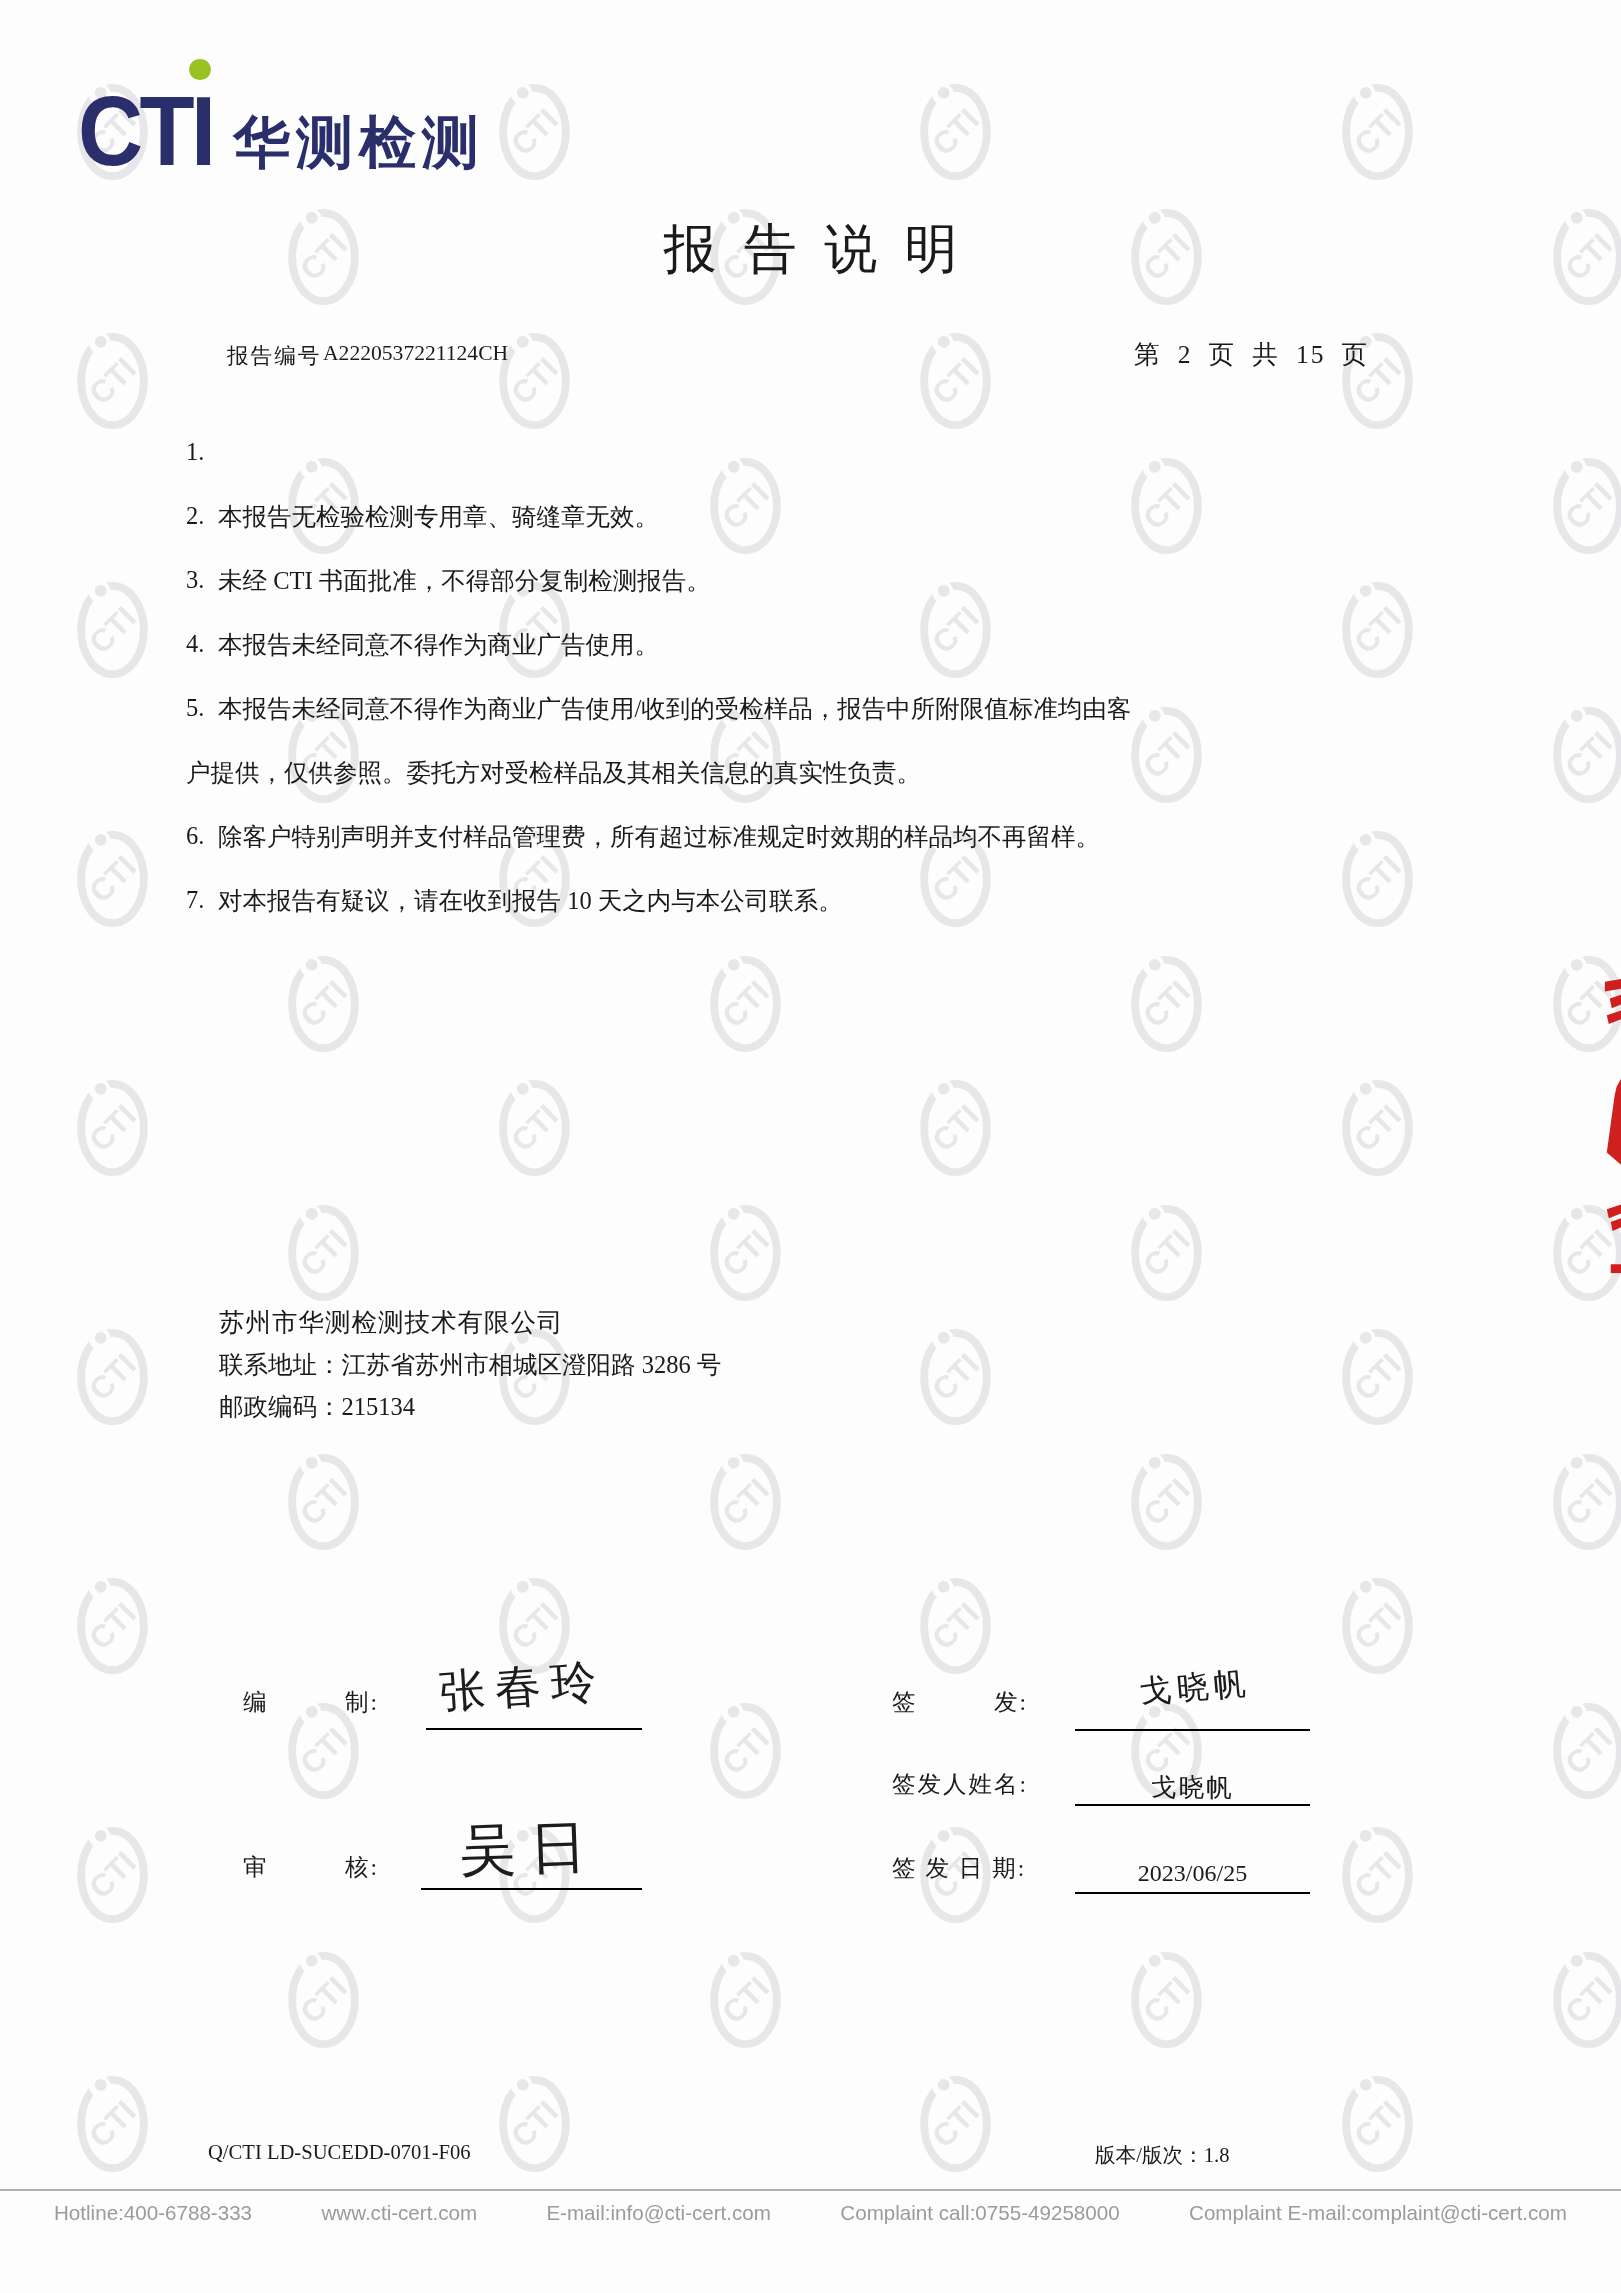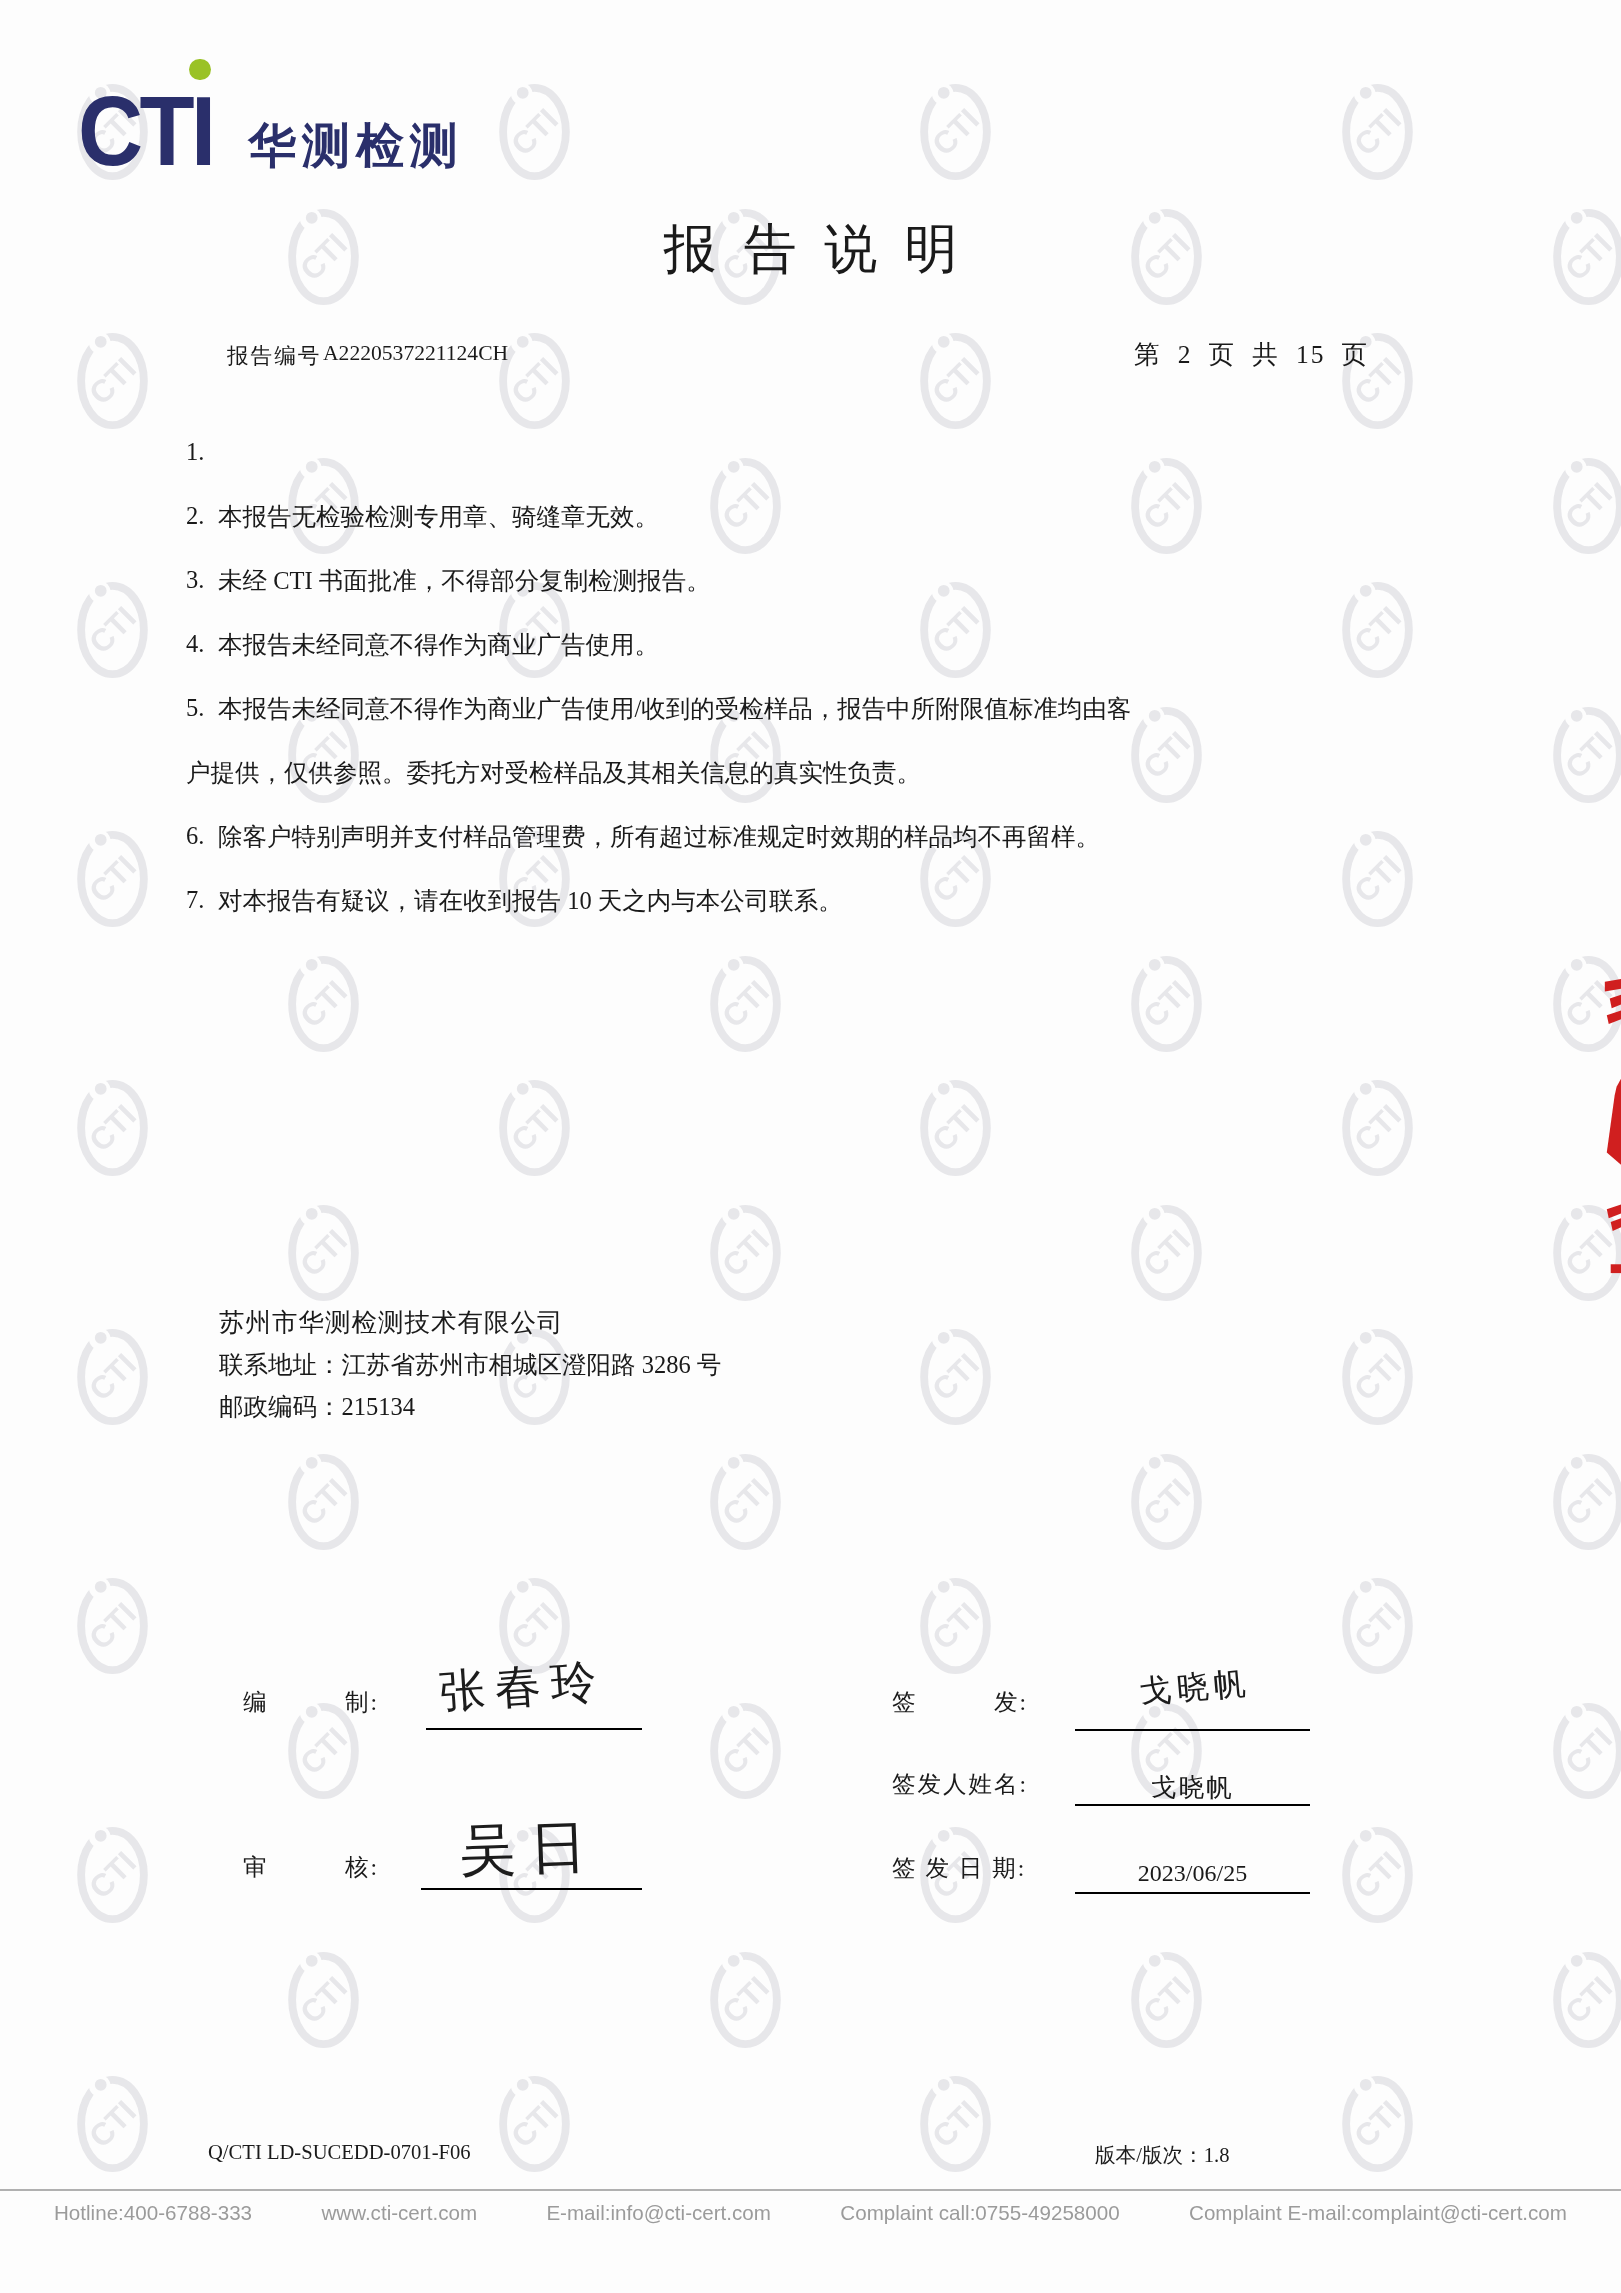--- a/index.html
+++ b/index.html
@@ -14,21 +14,21 @@
   
   .logo { position:absolute; left:78px; top:51px; z-index:1; display:flex; align-items:flex-end; height:118px; }
   .logo-cti {
     font-family:"Liberation Sans","DejaVu Sans",sans-serif; font-weight:bold;
     font-size:98px; line-height:0.78; letter-spacing:-3.9px; color:#2a2f6b;
     transform:scaleX(0.92); transform-origin:left bottom;
   }
   .logo-dot { position:absolute; left:111px; top:7.8px; width:21.6px; height:21.6px; border-radius:50%; background:#9ac225; }
   .logo-cn {
     font-family:"Liberation Sans","DejaVu Sans",sans-serif; font-weight:bold;
-    font-size:48px; line-height:0.95; letter-spacing:5.9px; color:#2a2f6b; margin-left:24px;
+    font-size:57px; line-height:0.95; letter-spacing:5.9px; color:#2a2f6b; margin-left:9px;
   }
 
   
   .title { position:absolute; z-index:1; top:214px; left:0; width:100%; margin:0; text-align:center;
            font-size:53px; font-weight:normal; letter-spacing:27.4px; padding-left:27.4px; box-sizing:border-box; }
 
   
   .meta { z-index:1; }
   .meta-label { position:absolute; left:227px; top:341px; font-size:21.6px; letter-spacing:2px; }
   .meta-value { position:absolute; left:323px; top:341px; font-size:21.6px; }

